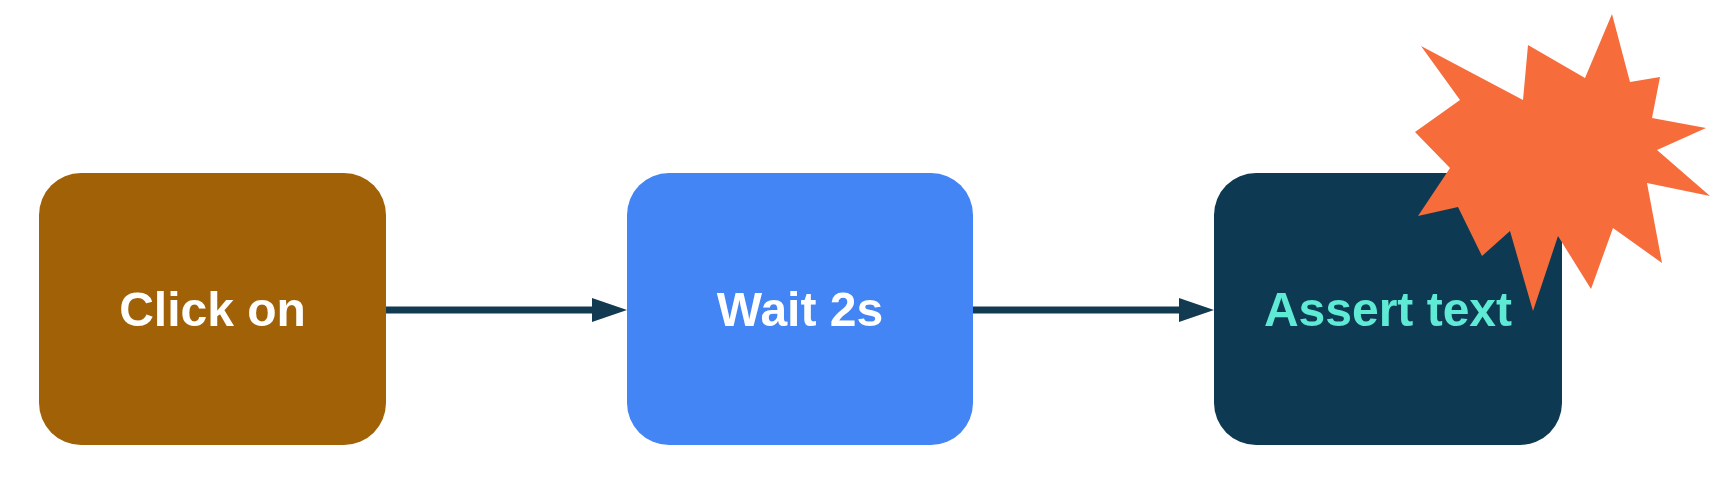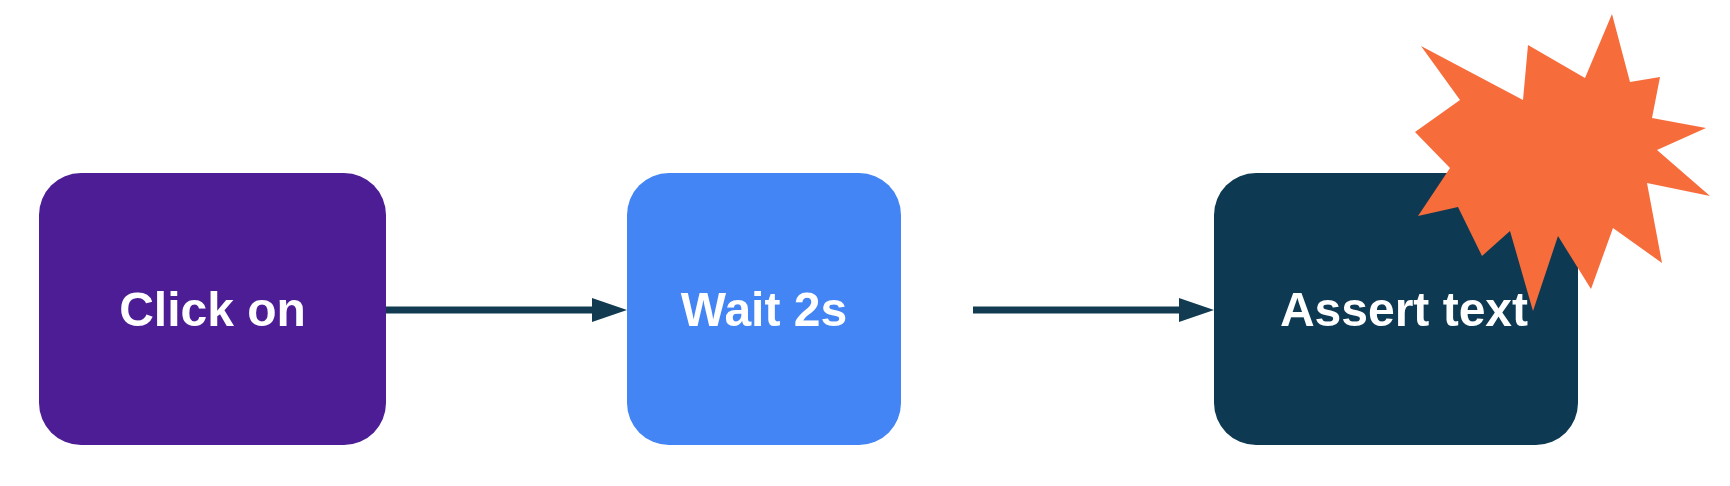--- a/index.html
+++ b/index.html
@@ -23,46 +23,46 @@
     text-align: center;
     color: #ffffff;
     font-weight: 700;
     font-size: 48px;
     line-height: 63px;
     z-index: 1;
   }
   .node span { white-space: nowrap; }
   
   .node-click  { left: 39px;   width: 347px; background: #3dda83; }
-  .node-wait   { left: 627px;  width: 274px; background: #4385f4; }
+  .node-wait   { left: 627px;  width: 346px; background: #4385f4; }
   .node-assert { left: 1214px; width: 348px; background: #0d3a52; }
   .overlay {
     position: absolute;
     left: 0; top: 0;
     width: 1730px;
     height: 486px;
     z-index: 2;
     pointer-events: none;
   }
 </style>
 </head>
 <body>
 
 <div class="canvas">
 
-  <div class="node node-click" style="background-color: #4c1d95; color: rgb(255, 255, 255);">
+  <div class="node node-click" style="background-color: #a16207; color: rgb(255, 255, 255);">
     <span>Click on</span>
   </div>
 
   <div class="node node-wait" style="background-color: rgb(67, 133, 244); color: rgb(255, 255, 255);">
     <span>Wait 2s</span>
     <span></span>
   </div>
 
-  <div class="node node-assert" style="background-color: rgb(13, 58, 82); color: #ffffff; padding-left: 16px;">
+  <div class="node node-assert" style="background-color: rgb(13, 58, 82); color: #5eead4;">
     <span>Assert text</span>
   </div>
 
   <svg class="overlay" viewBox="0 0 1730 486" xmlns="http://www.w3.org/2000/svg">
 
     <g>
       <line x1="386" y1="310" x2="596" y2="310" stroke="#123B52" stroke-width="7"></line>
       <polygon points="592,298 592,322 627,310" fill="#123B52"></polygon>
     </g>
 

